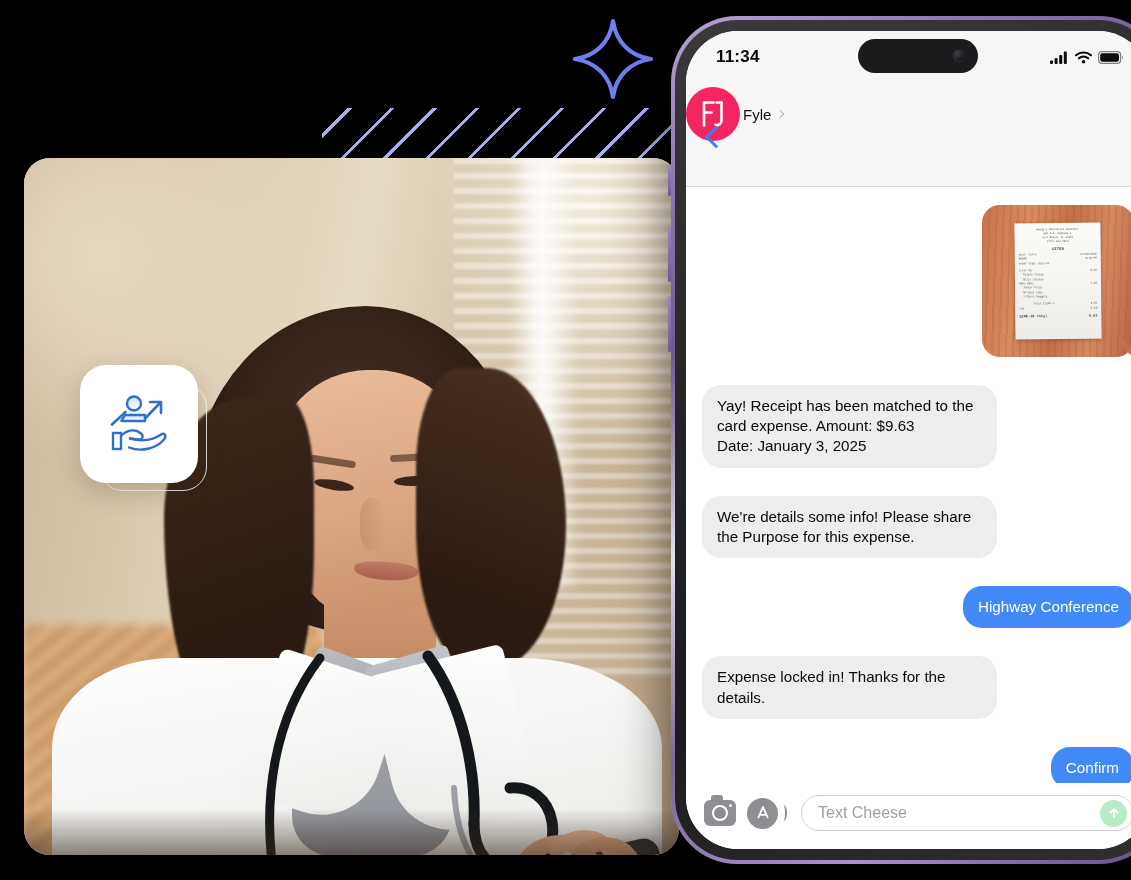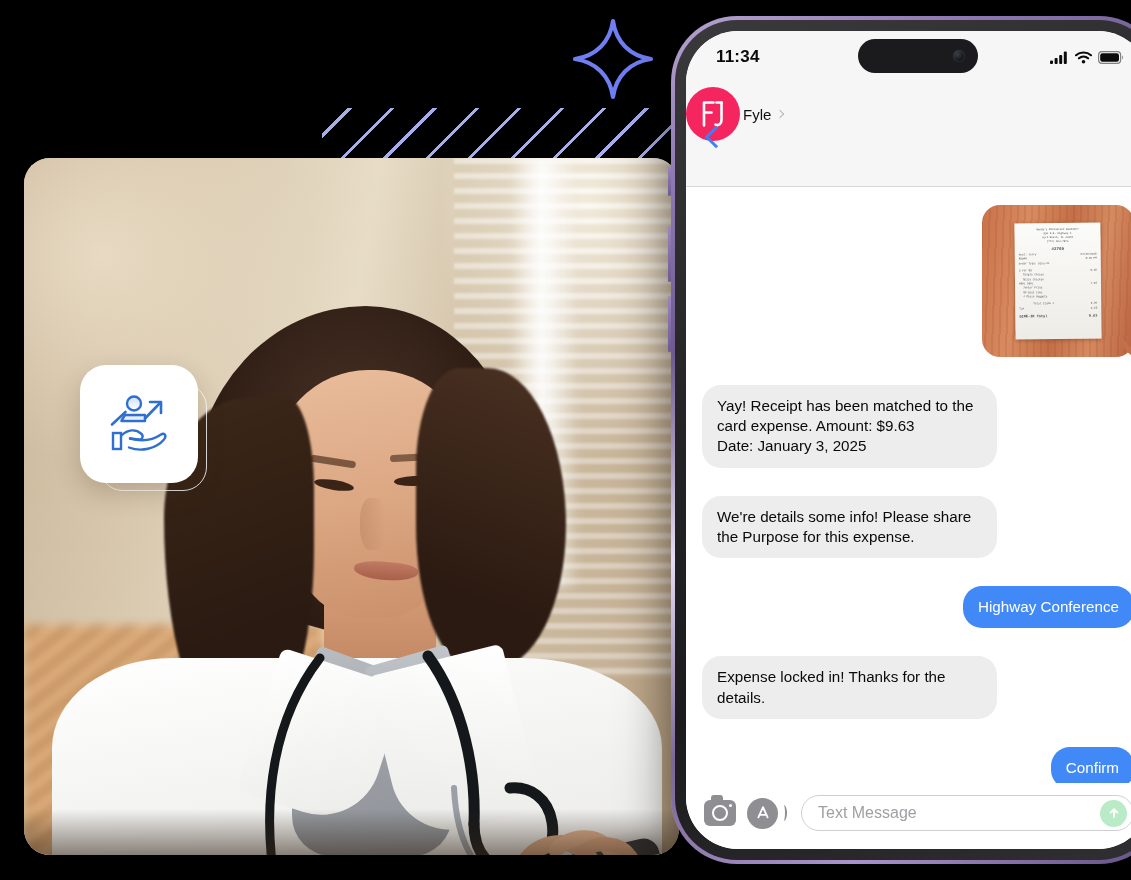--- a/index.html
+++ b/index.html
@@ -727,21 +727,21 @@
           </div>
           <div class="appstore-wrap">
             <div class="circ-btn">
               <svg width="18" height="18" viewBox="0 0 18 18">
                 <path d="M9 3.2 L13.6 13.4 M9 3.2 L4.4 13.4 M5.4 10.8 H12.6" fill="none" stroke="#ffffff" stroke-width="1.8" stroke-linecap="round"></path>
               </svg>
             </div>
             <div class="appstore-wave"></div>
           </div>
           <div class="msg-field">
-            <div class="msg-placeholder">Text Message</div>
+            <div class="msg-placeholder">Text Cheese</div>
             <div class="send-btn">
               <svg width="14" height="14" viewBox="0 0 14 14">
                 <path d="M7 11 V3.4 M3.6 6.6 L7 3.2 L10.4 6.6" fill="none" stroke="#ffffff" stroke-width="1.9" stroke-linecap="round" stroke-linejoin="round"></path>
               </svg>
             </div>
           </div>
         </div>
 
       </div>
     </div>

